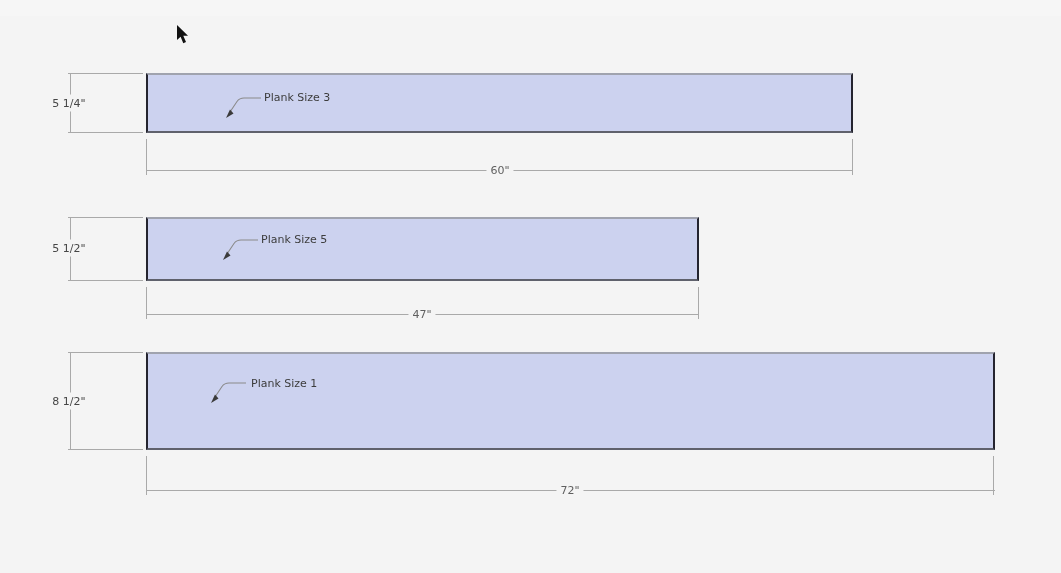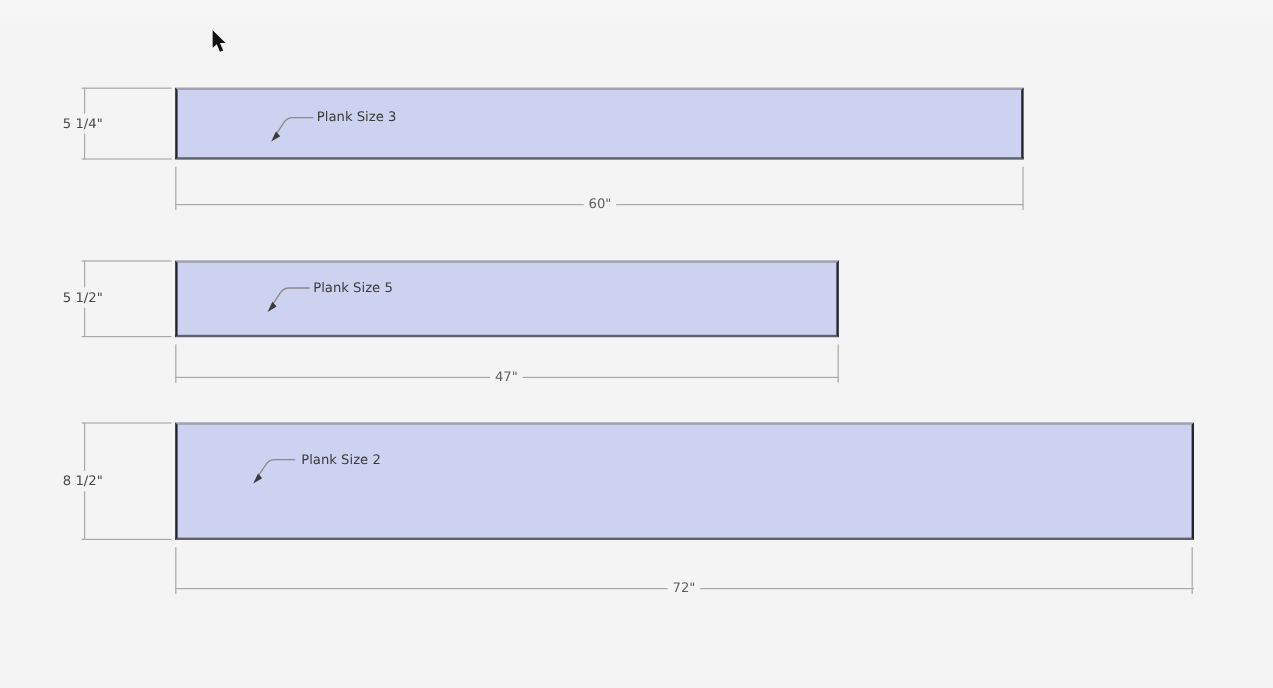--- a/index.html
+++ b/index.html
@@ -101,21 +101,21 @@
     <div class="dim-text" style="left:422px;top:314px;">47"</div>
   </div>
 
   <div>
     <div class="plank" style="left:146px;top:352px;width:849px;height:98px;"></div>
 
     <svg class="leader" style="left:209px;top:379px;" width="38" height="26" viewBox="0 0 38 26">
       <path d="M37,4 L20,4 Q15.5,4 13,7.5 L5,19.5" fill="none" stroke="#8a8a8a" stroke-width="1.1"></path>
       <polygon points="2,24 9.5,19.5 6,15.5" fill="#3a3a3a"></polygon>
     </svg>
-    <div class="plank-label" style="left:251px;top:377px;">Plank Size 2</div>
+    <div class="plank-label" style="left:251px;top:377px;">Plank Size 1</div>
 
     <div class="hline" style="left:68px;top:352px;width:75px;"></div>
     <div class="hline" style="left:68px;top:449px;width:75px;"></div>
     <div class="vline" style="left:70px;top:352px;height:98px;"></div>
     <div class="side-text" style="left:69px;top:401px;">8 1/2"</div>
 
     <div class="vline" style="left:146px;top:456px;height:39px;"></div>
     <div class="vline" style="left:993px;top:456px;height:39px;"></div>
     <div class="hline" style="left:146px;top:490px;width:849px;"></div>
     <div class="dim-text" style="left:570px;top:490px;">72"</div>

